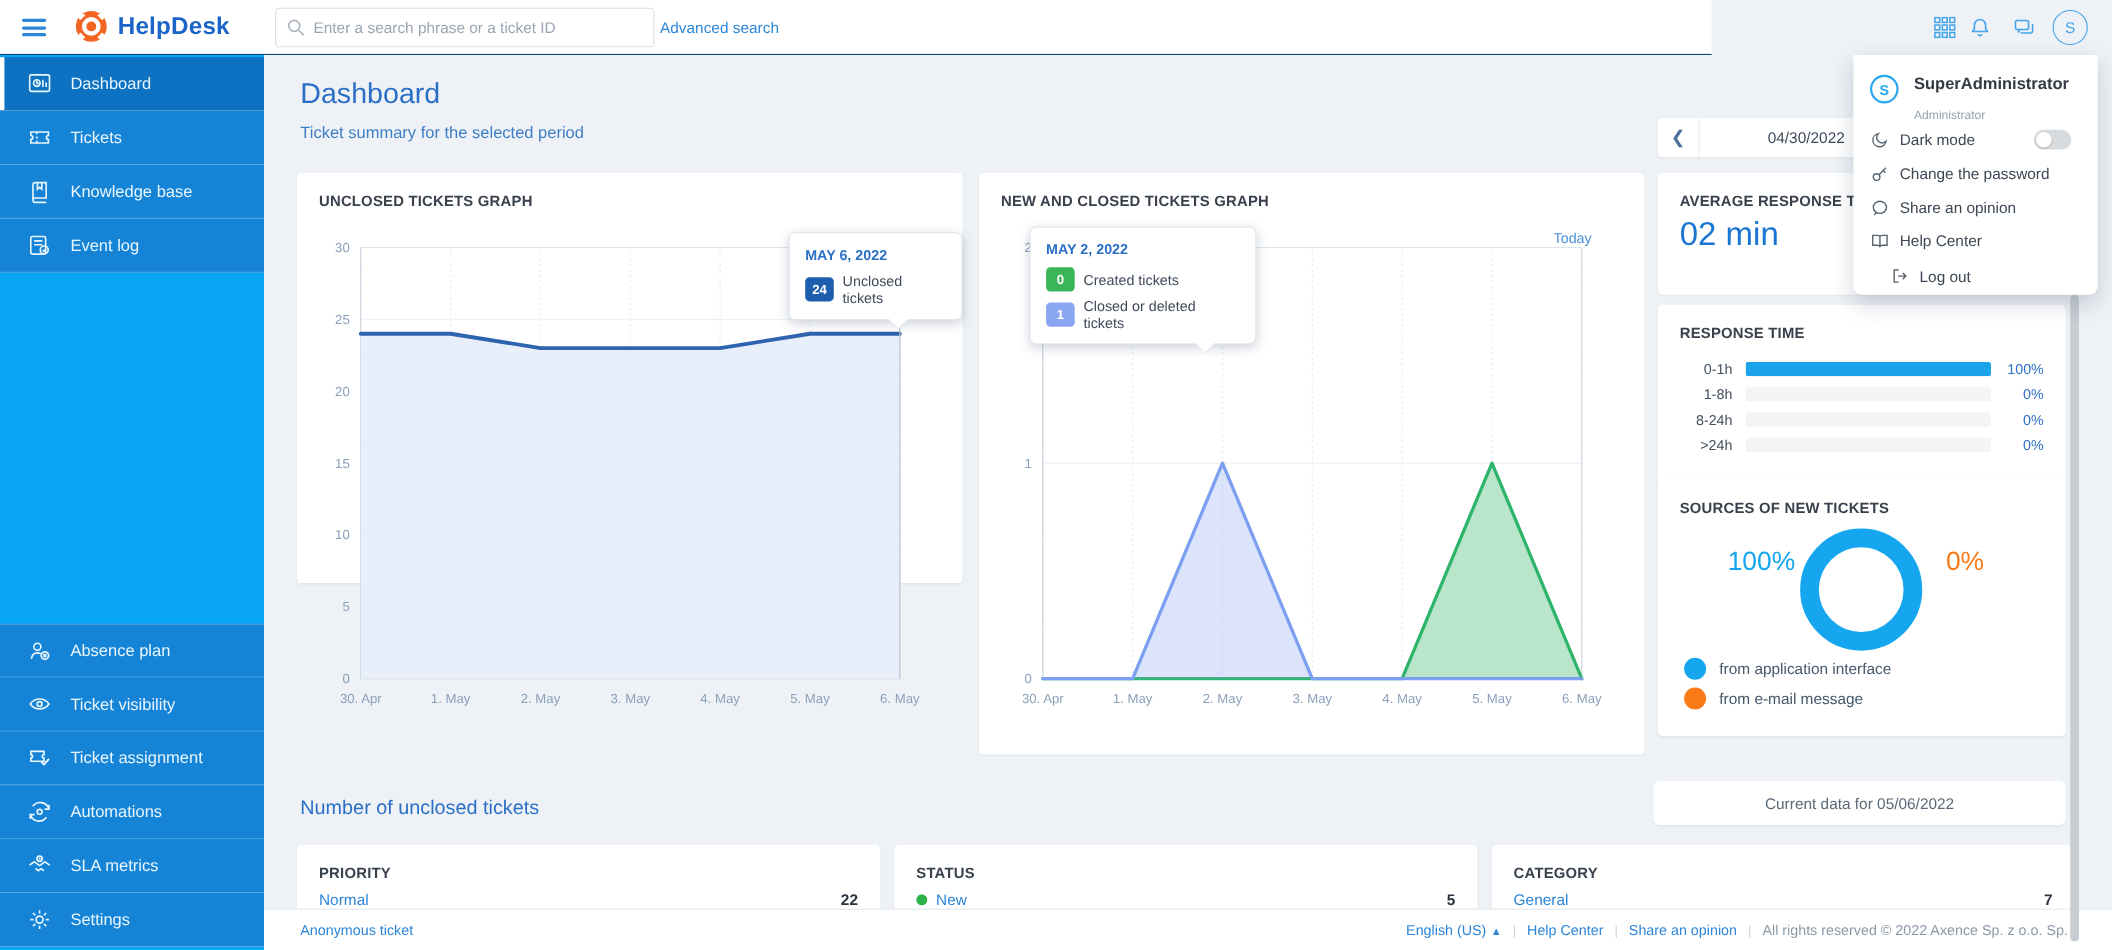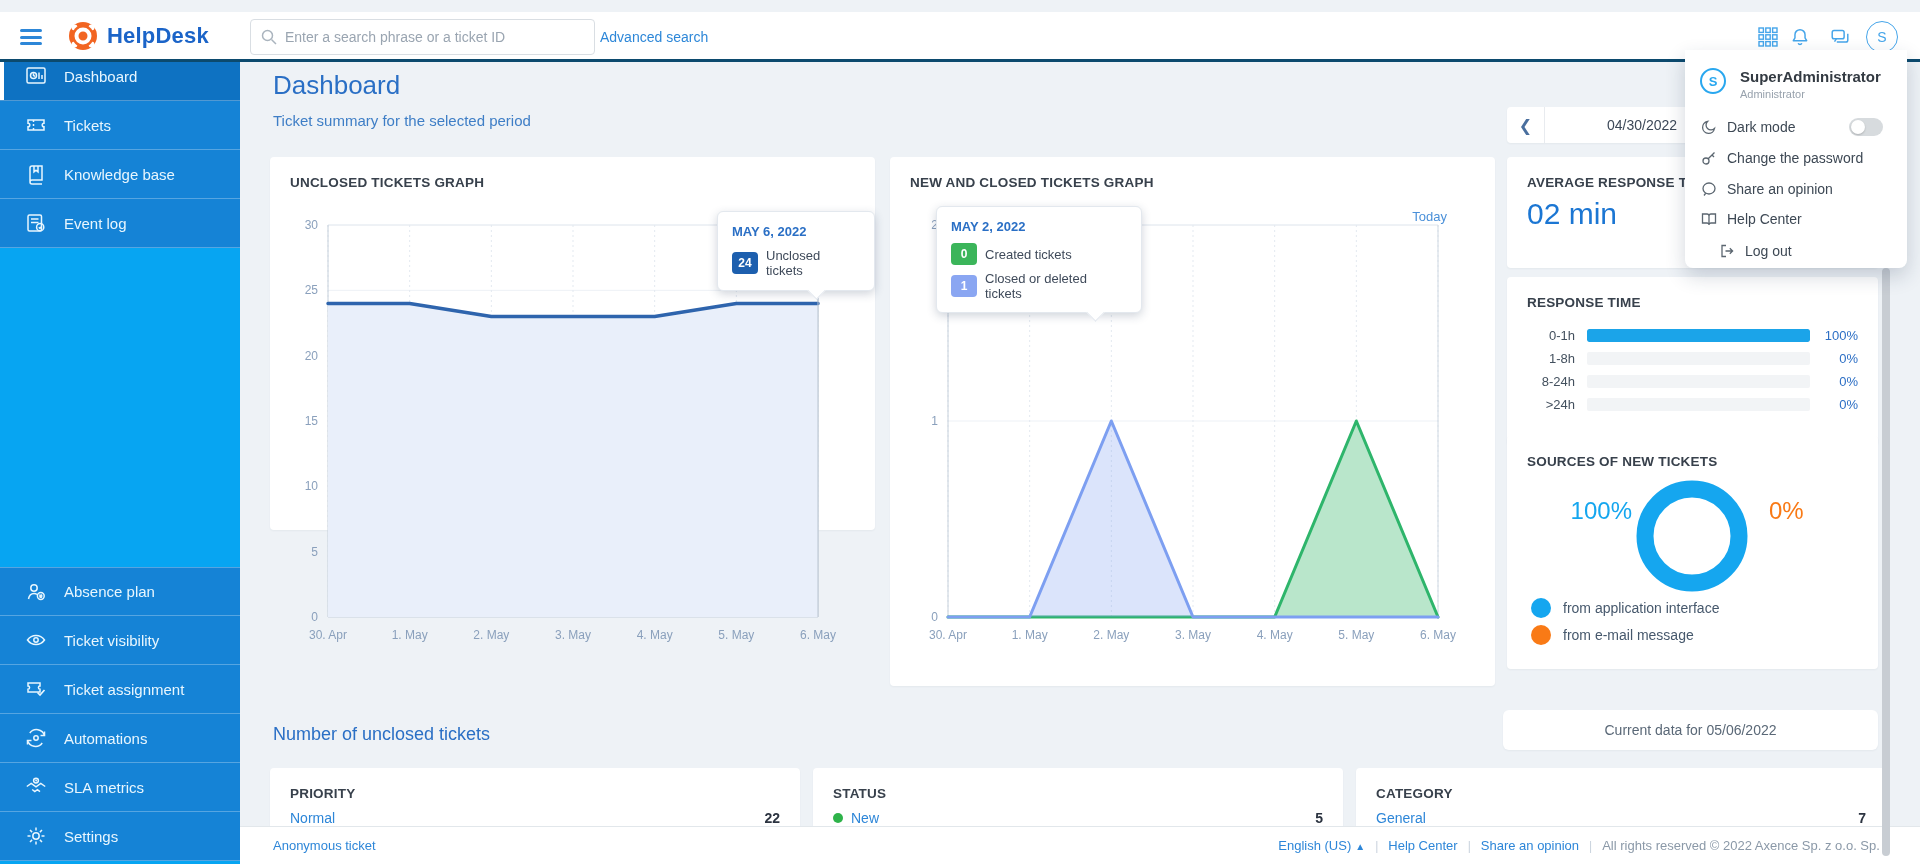--- a/index.html
+++ b/index.html
@@ -1,21 +1,21 @@
 <!DOCTYPE html>
 <html><head>
 <meta charset="utf-8">
 <style>
   * { margin:0; padding:0; box-sizing:border-box; }
   html,body { width:1920px; height:864px; }
   body { font-family:"Liberation Sans","DejaVu Sans",sans-serif; background:#eef2f6; overflow:hidden; }
   .app { position:relative; width:1920px; height:864px; background:#eef2f6; overflow:hidden; }
 
   
-  .topbar { position:absolute; left:0; top:12px; width:1920px; height:50px; background:#fff; border-bottom:3px solid #0c4a6e; z-index:40; }
+  .topbar { position:absolute; left:0; top:0; width:1556px; height:50px; background:#fff; border-bottom:1px solid #0c4a6e; z-index:40; }
   .hamburger { position:absolute; left:20px; top:17px; width:22px; height:16px; cursor:pointer; }
   .hamburger span { display:block; height:3px; background:#2d87d8; border-radius:2px; margin-bottom:3.5px; }
   .logo { position:absolute; left:68px; top:9px; display:flex; align-items:center; gap:9px; }
   .logo-text { font-size:22px; font-weight:bold; color:#1b64c8; letter-spacing:.2px; }
   .searchbox { position:absolute; left:250px; top:7px; width:345px; height:36px; border:1px solid #d9dee3; border-radius:4px; background:#fff; display:flex; align-items:center; padding:0 10px; }
   .searchbox input { border:none; outline:none; flex:1; font-size:14px; color:#3c4858; margin-left:8px; font-family:inherit; }
   .searchbox input::placeholder { color:#9aa5b1; }
   .adv-search { position:absolute; left:600px; top:0; height:50px; display:flex; align-items:center; font-size:14px; color:#2d87d8; cursor:pointer; }
   .tb-icon { position:absolute; top:11px; width:28px; height:28px; display:flex; align-items:center; justify-content:center; cursor:pointer; }
   .tb-avatar { position:absolute; left:1866px; top:9px; width:32px; height:32px; border:1.5px solid #45a5ea; border-radius:50%; color:#45a5ea; font-size:14px; display:flex; align-items:center; justify-content:center; cursor:pointer; }
@@ -94,21 +94,21 @@
   .foot-right { display:flex; align-items:center; gap:10px; }
   .foot-sep { color:#c9d2dd; font-size:12px; }
   .foot-copy { font-size:13px; color:#8b99a8; }
   .caret-up { font-size:10px; color:#2d86d8; margin-left:4px; }
 
   
   .dropdown { position:absolute; left:1685px; top:50px; width:222px; height:218px; background:#fff; border-radius:0 0 8px 8px; box-shadow:0 8px 20px rgba(30,50,80,.2); z-index:100; }
   .dd-head { position:absolute; left:15px; top:18px; display:flex; gap:14px; }
   .dd-avatar { width:26px; height:26px; border:2px solid #29a7ef; border-radius:50%; color:#29a7ef; font-size:13px; font-weight:bold; display:flex; align-items:center; justify-content:center; }
   .dd-name { font-size:15px; font-weight:bold; color:#333a42; }
-  .dd-role { font-size:11px; color:#98a2ad; margin-top:3px; }
+  .dd-role { font-size:11px; color:#98a2ad; margin-top:14px; }
   .dd-item { position:absolute; left:0; width:100%; height:30px; display:flex; align-items:center; padding-left:16px; gap:10px; font-size:14px; color:#3d4854; cursor:pointer; }
   .toggle { position:absolute; right:24px; width:34px; height:18px; background:#d7dbde; border-radius:9px; }
   .toggle::after { content:""; position:absolute; left:2px; top:2px; width:14px; height:14px; background:#fff; border-radius:50%; box-shadow:0 1px 2px rgba(0,0,0,.2); }
 
   .scroll-thumb { position:absolute; left:1882px; top:268px; width:8px; height:588px; background:#c8cdd3; border-radius:4px; z-index:60; cursor:pointer; }
 </style>
 </head>
 <body>
 
 <div class="app">

